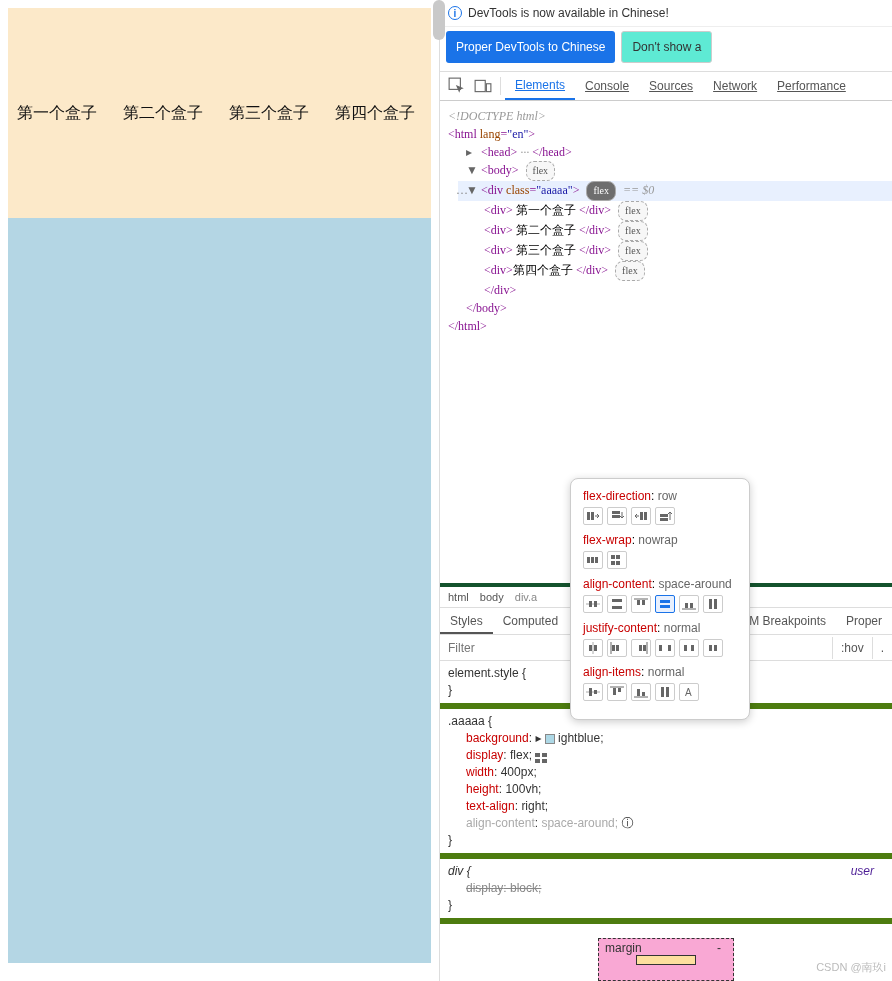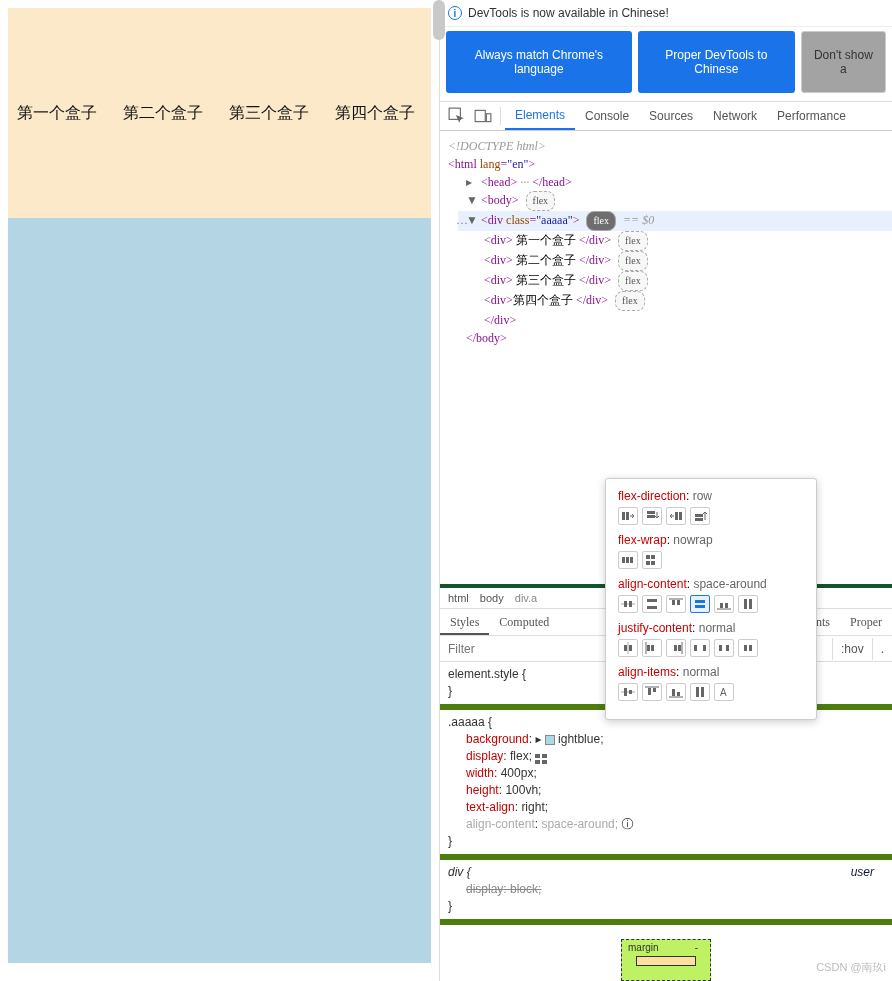--- a/index.html
+++ b/index.html
@@ -15,26 +15,26 @@
   .scrollbar .thumb { position: absolute; right: 0; top: 0; width: 12px; height: 40px; background: #c9c9c9; border-radius: 6px; }
 
   
   .devtools { flex: 1; display: flex; flex-direction: column; height: 100%; font-size: 12px; color: #333; }
 
   .notice { display: flex; align-items: center; gap: 6px; padding: 6px 8px; border-bottom: 1px solid #eee; }
   .info-icon { width: 14px; height: 14px; border: 1.5px solid #1a73e8; border-radius: 50%; color: #1a73e8; display: inline-flex; align-items: center; justify-content: center; font-size: 10px; font-weight: bold; }
 
   .btnbar { display: flex; gap: 6px; padding: 4px 6px 8px; border-bottom: 1px solid #ddd; }
   .btn-primary { background: #1a73e8; color: #fff; border: none; padding: 5px 10px; border-radius: 3px; font-size: 12px; cursor: pointer; }
-  .btn-secondary { background: #a3a3a3; color: #333; border: 1px solid #ccc; padding: 16px 10px; border-radius: 3px; font-size: 12px; cursor: pointer; }
+  .btn-secondary { background: #5eead4; color: #333; border: 1px solid #ccc; padding: 8px 10px; border-radius: 3px; font-size: 12px; cursor: pointer; }
 
   .mainbar { display: flex; align-items: center; border-bottom: 1px solid #ccc; padding: 0 4px; }
   .mainbar .tool { width: 18px; height: 18px; margin: 4px; display: inline-flex; align-items: center; justify-content: center; color: #666; cursor: pointer; }
   .mainbar .sep { width: 1px; height: 18px; background: #ddd; margin: 0 4px; }
-  .tab { padding: 6px 10px; color: #555; cursor: pointer; }
+  .tab { padding: 6px 10px; color: #555; cursor: pointer; text-decoration: underline; }
   .tab.active { color: #1a73e8; border-bottom: 2px solid #1a73e8; }
 
   .dom { padding: 6px 8px; font-family: Liberation Serif, serif; font-size: 12px; line-height: 18px; flex: 0 0 auto; }
   .tagp { color: #881391; }
   .attr { color: #994500; }
   .attrval { color: #1a1aa6; }
   .txt { color: #000; }
   .eq0 { color: #999; font-style: italic; }
   .flexbadge { display: inline-block; border: 1px dashed #aaa; border-radius: 8px; padding: 0 6px; margin: 0 4px; font-size: 10px; color: #555; background: #f7f7f7; }
   .flexbadge.active { background: #6e6e6e; color: #fff; border-style: solid; }
@@ -43,46 +43,46 @@
   .highlight-line::before { content: "…"; position: absolute; left: -2px; color: #888; }
   .collapse-tri { color: #666; margin-right: 2px; display:inline-block; width:10px; }
 
   .dom-space { flex: 1; min-height: 120px; }
 
   .crumbs { border-top: 4px solid #14532d; padding: 4px 8px; font-size: 11px; color: #555; }
   .crumbs span { margin-right: 8px; cursor: pointer; }
   .crumbs .sel { color: #888; }
 
   .subtabs { display: flex; border-top: 1px solid #ddd; border-bottom: 1px solid #ddd; height: 28px; align-items: stretch; }
-  .subtab { padding: 6px 10px; color: #555; cursor: pointer; white-space: nowrap; font-family: Liberation Serif, serif; }
+  .subtab { padding: 6px 10px; color: #555; cursor: pointer; white-space: nowrap; }
   .subtab.active { border-bottom: 2px solid #555; }
 
   .filterbar { display: flex; border-bottom: 1px solid #ddd; height: 26px; align-items: center; }
   .filterbar input { flex: 1; border: none; padding: 4px 8px; font-size: 12px; outline: none; }
   .filterbar .hov { padding: 4px 8px; color: #555; border-left: 1px solid #ddd; cursor: pointer; }
 
   .styles { padding: 4px 8px; font-family: Liberation Sans, sans-serif; font-size: 12px; line-height: 17px; border-bottom: 6px solid #4d7c0f; }
   .sel-name { color: #333; }
   .prop { padding-left: 18px; }
   .prop .pn { color: #c80000; }
   .prop .pv { color: #333; }
   .prop.dim .pn, .prop.dim .pv { color: #aaa; }
   .strike { text-decoration: line-through; color: #888; }
-  .user-agent { text-align: right; font-style: italic; color: #0f172a; padding-right: 10px; }
+  .user-agent { text-align: right; font-style: italic; color: #4c1d95; padding-right: 10px; }
   .swatch { display: inline-block; width: 10px; height: 10px; border: 1px solid #888; vertical-align: middle; }
   .flexedit-icon { display: inline-block; width: 12px; height: 10px; vertical-align: middle; }
 
   .boxmodel { padding: 14px 0 0; text-align: center; }
-  .bm-margin { display: inline-block; border: 1px dashed #333; background: #bef264; padding: 2px 14px 12px; position: relative; font-size: 10px; }
+  .bm-margin { display: inline-block; border: 1px dashed #333; background: #f9a8d4; padding: 2px 37px 12px; position: relative; font-size: 12px; }
   .bm-margin .lbl { position: absolute; top: 2px; left: 6px; }
   .bm-margin .dash { position: absolute; top: 2px; right: 12px; }
   .bm-border { display: inline-block; border: 1px solid #333; background: #fddf9e; padding: 4px 18px; margin-top: 14px; min-width: 60px; min-height: 10px; }
 
   
-  .popover { position: absolute; top: 478px; left: 570px; width: 212px; background: #fff; border: 1px solid #ccc; border-radius: 3px; box-shadow: 0 2px 8px rgba(0,0,0,0.2); padding: 10px 12px; font-size: 12px; z-index: 50; margin-left: 35px; }
+  .popover { position: absolute; top: 478px; left: 570px; width: 180px; background: #fff; border: 1px solid #ccc; border-radius: 8px; box-shadow: 0 2px 8px rgba(0,0,0,0.2); padding: 10px 12px; font-size: 12px; z-index: 50; }
   .popover .row { margin-bottom: 8px; }
   .popover .label .pn { color: #c80000; }
   .popover .label .pv { color: #666; }
   .popover .btns { display: flex; gap: 4px; margin-top: 4px; }
   .ibtn { width: 20px; height: 18px; border: 1px solid #ccc; border-radius: 2px; display: inline-flex; align-items: center; justify-content: center; cursor: pointer; background: #fff; }
   .ibtn.sel { border-color: #1a73e8; background: #e8f0fe; }
   .ibtn svg { width: 14px; height: 12px; }
 
   .watermark { position: absolute; right: 6px; bottom: 6px; color: #bbb; font-size: 11px; }
 </style>
@@ -104,21 +104,20 @@
 </div>
 
 <div class="devtools">
 
   <div class="notice">
     <span class="info-icon">i</span>
     <span>DevTools is now available in Chinese!</span>
   </div>
 
   <div class="btnbar">
-    <button class="btn-primary">Always match Chrome's language</button>
     <button class="btn-primary">Proper DevTools to Chinese</button>
     <button class="btn-secondary">Don't show a</button>
   </div>
 
   <div class="mainbar">
     <span class="tool">
       <svg viewBox="0 0 16 16">
           <rect x="1" y="1" width="10" height="10" fill="none" stroke="#666"></rect>
           <path d="M7 7 L14 10 L11 11 L10 14 Z" fill="#666"></path>
         </svg>
@@ -158,20 +157,21 @@
         <span class="flexbadge active">flex</span>
         <span class="eq0">== $0</span>
       </div>
       <div class="indent indent"><span class="tagp">&lt;div&gt;</span><span class="txt"> 第一个盒子 </span><span class="tagp">&lt;/div&gt;</span> <span class="flexbadge">flex</span></div>
       <div class="indent indent"><span class="tagp">&lt;div&gt;</span><span class="txt"> 第二个盒子 </span><span class="tagp">&lt;/div&gt;</span> <span class="flexbadge">flex</span></div>
       <div class="indent indent"><span class="tagp">&lt;div&gt;</span><span class="txt"> 第三个盒子 </span><span class="tagp">&lt;/div&gt;</span> <span class="flexbadge">flex</span></div>
       <div class="indent indent"><span class="tagp">&lt;div&gt;</span><span class="txt">第四个盒子 </span><span class="tagp">&lt;/div&gt;</span> <span class="flexbadge">flex</span></div>
       <div class="indent"><span class="tagp">&lt;/div&gt;</span></div>
     </div>
     <div class="indent"><span class="tagp">&lt;/body&gt;</span></div>
+    <div><span class="tagp">&lt;/html&gt;</span></div>
   </div>
 
   <div class="dom-space"></div>
 
   <div class="crumbs">
     <span>html</span>
     <span>body</span>
     <span class="sel">div.a</span>
   </div>
 

